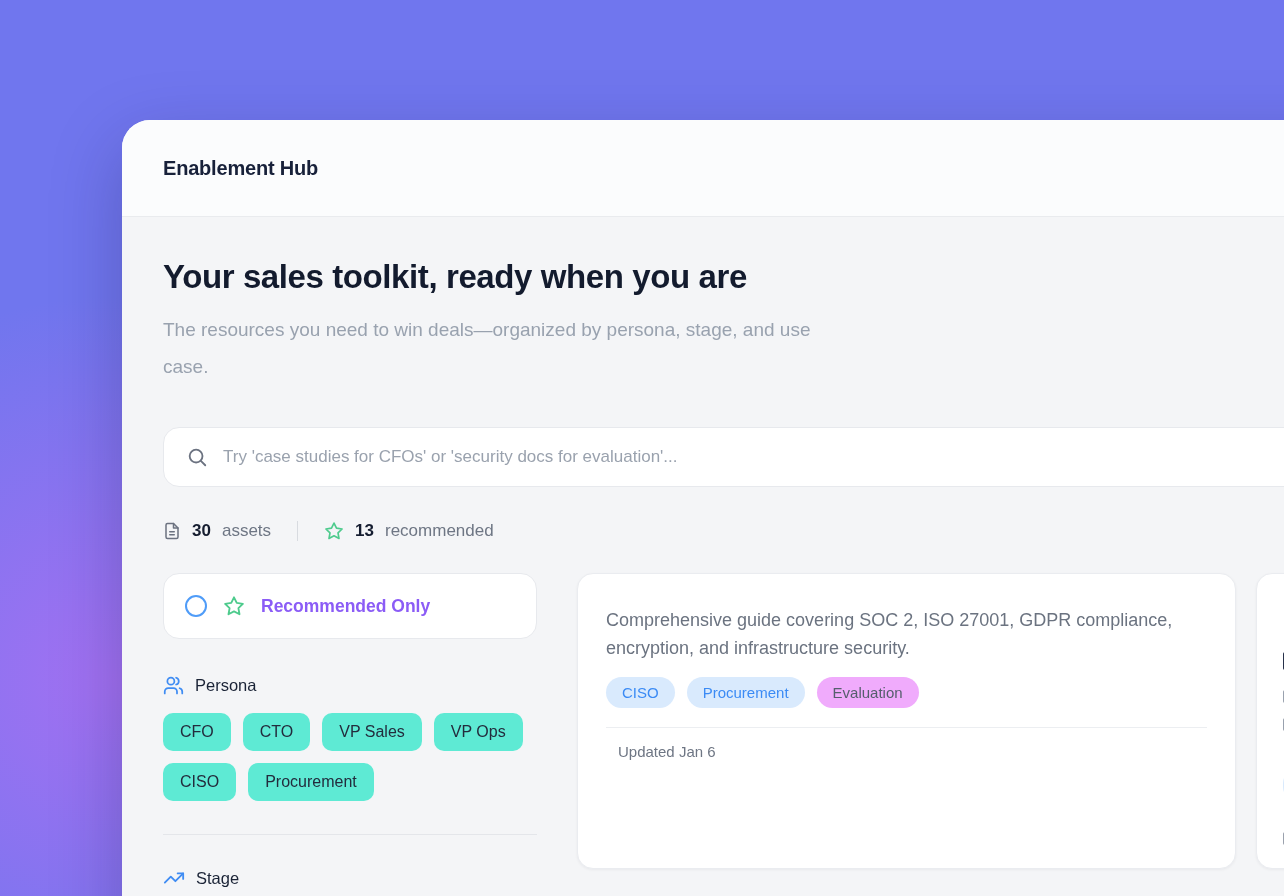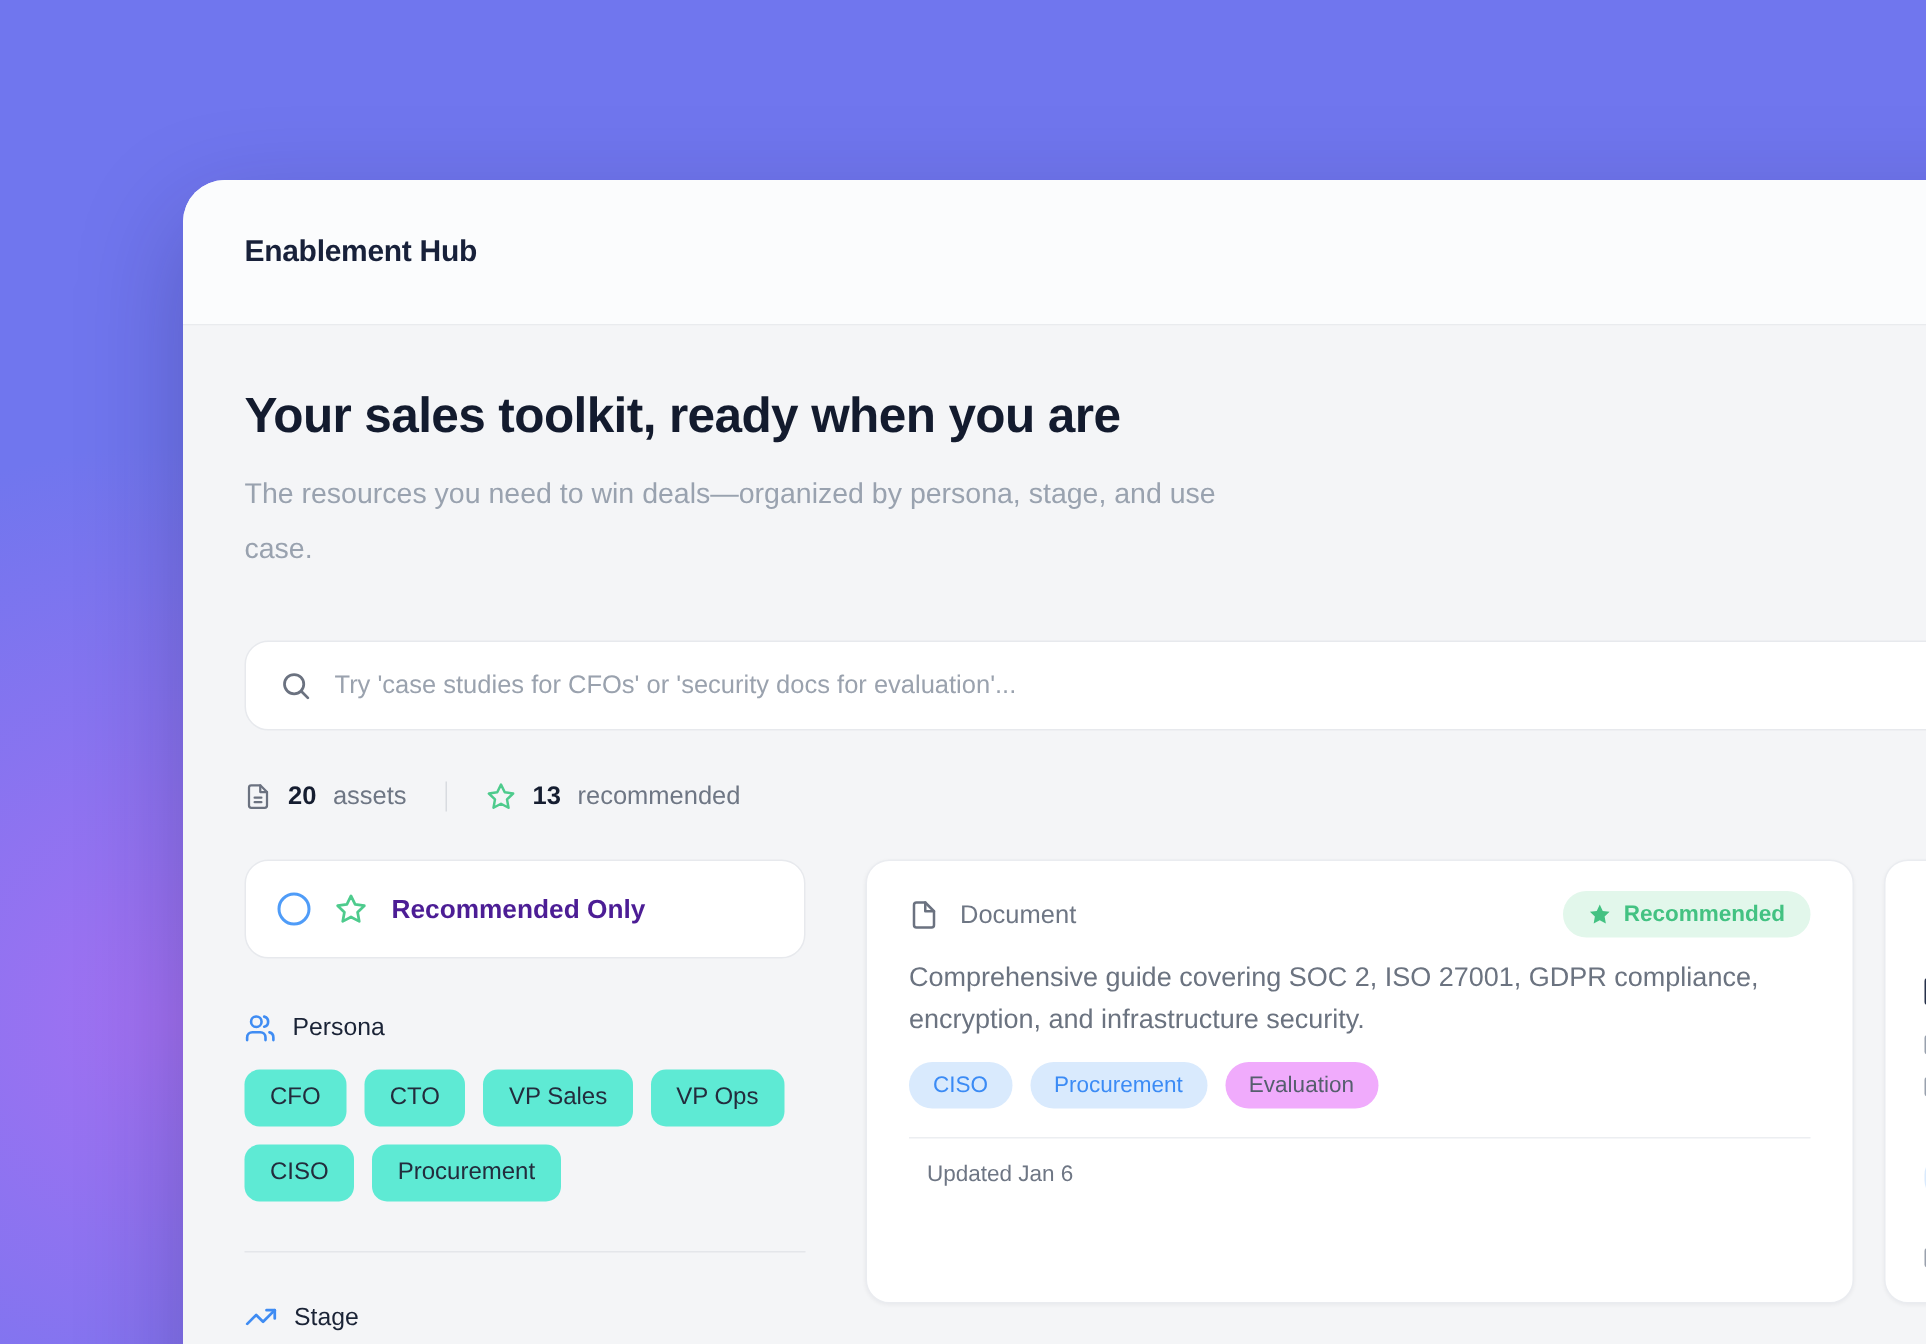--- a/index.html
+++ b/index.html
@@ -43,21 +43,21 @@
   .stat-sep { width:1px; height:20px; background:#d8dbe0; margin:0 26px; }
 
   .content-row { margin-top:32px; display:flex; gap:40px; align-items:flex-start; }
 
   .sidebar { width:374px; flex-shrink:0; }
   .toggle-card {
     height:66px; background:#fff; border:1px solid #e7e9ed; border-radius:16px;
     display:flex; align-items:center; padding:0 21px; gap:16px; cursor:pointer;
   }
   .toggle-circle { width:22px; height:22px; border:2px solid #4f9cf8; border-radius:50%; flex-shrink:0; }
-  .toggle-label { font-size:17.5px; font-weight:600; color:#4c1d95; }
+  .toggle-label { font-size:17.5px; font-weight:600; color:#8b5cf6; }
 
   .section-head { display:flex; align-items:center; gap:11px; font-size:16.5px; font-weight:400; color:#1a2336; }
   .section-head.persona { margin-top:36px; }
   .section-head.stage { margin-top:32px; }
   .chips { margin-top:17px; display:flex; flex-wrap:wrap; gap:12px; width:374px; }
   .chip {
     background:#5eead4; border-radius:10px; padding:10px 17px;
     font-size:16px; color:#232c3d; cursor:pointer; white-space:nowrap;
   }
   .sidebar-divider { border:none; border-top:1px solid #e4e6ea; margin-top:33px; }
@@ -123,21 +123,21 @@
     <div class="stats-row">
       <div class="stat">
         <span>
           <svg width="18" height="20" viewBox="0 0 24 24" fill="none" stroke="#6b7280" stroke-width="2" stroke-linecap="round" stroke-linejoin="round">
             <path d="M14 2H6a2 2 0 0 0-2 2v16a2 2 0 0 0 2 2h12a2 2 0 0 0 2-2V8z"></path>
             <polyline points="14 2 14 8 20 8"></polyline>
             <line x1="9" y1="13" x2="15" y2="13"></line>
             <line x1="9" y1="17" x2="15" y2="17"></line>
           </svg>
         </span>
-        <span class="count">20</span>
+        <span class="count">30</span>
         <span>assets</span>
       </div>
       <div class="stat-sep"></div>
       <div class="stat">
         <span>
           <svg width="20" height="20" viewBox="0 0 24 24" fill="none" stroke="#4ecb8d" stroke-width="2" stroke-linejoin="round">
             <polygon points="12 2.5 15 8.6 21.7 9.6 16.8 14.3 18 21 12 17.8 6 21 7.2 14.3 2.3 9.6 9 8.6"></polygon>
           </svg>
         </span>
         <span class="count">13</span>
@@ -189,39 +189,20 @@
             </svg>
           </span>
           <span>Stage</span>
         </div>
 
       </div>
 
       <div class="cards-row">
 
         <div class="asset-card">
-          <div class="card-head">
-            <div class="card-type">
-              <span>
-                <svg width="20" height="24" viewBox="0 0 24 24" fill="none" stroke="#6b7280" stroke-width="2" stroke-linecap="round" stroke-linejoin="round">
-                  <path d="M13 2H6a2 2 0 0 0-2 2v16a2 2 0 0 0 2 2h12a2 2 0 0 0 2-2V9z"></path>
-                  <polyline points="13 2 13 9 20 9"></polyline>
-                </svg>
-              </span>
-              <span>Document</span>
-            </div>
-            <div class="badge">
-              <span>
-                <svg width="15" height="15" viewBox="0 0 24 24" fill="#43c282">
-                  <polygon points="12 1.5 15.2 8.4 22.5 9.4 17.2 14.5 18.5 21.8 12 18.3 5.5 21.8 6.8 14.5 1.5 9.4 8.8 8.4"></polygon>
-                </svg>
-              </span>
-              <span>Recommended</span>
-            </div>
-          </div>
           <div class="card-desc">
             <div>Comprehensive guide covering SOC 2, ISO 27001, GDPR compliance,</div>
             <div>encryption, and infrastructure security.</div>
           </div>
           <div class="card-tags">
             <div class="tag tag-blue">CISO</div>
             <div class="tag tag-blue">Procurement</div>
             <div class="tag tag-gray">Evaluation</div>
           </div>
           <hr class="card-divider">

